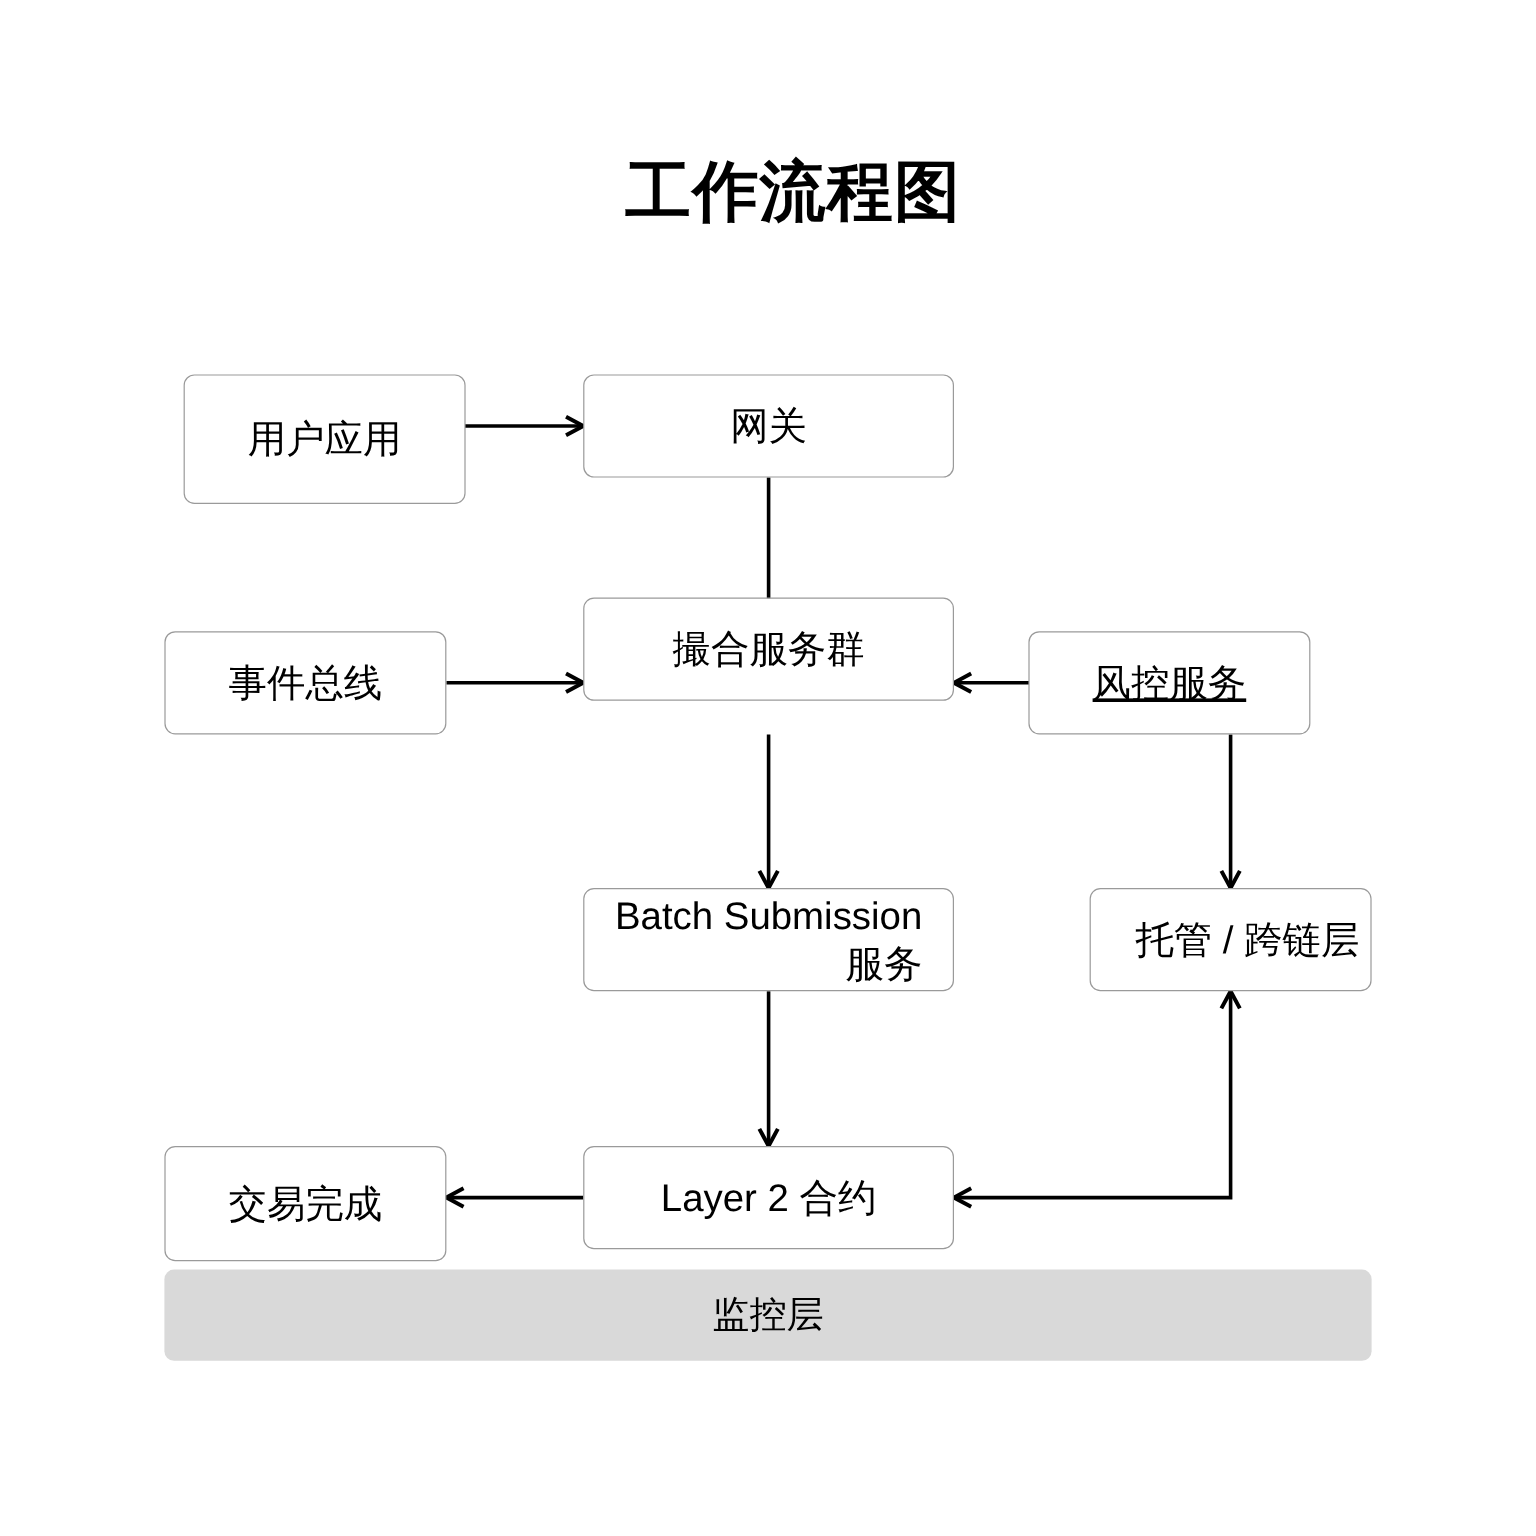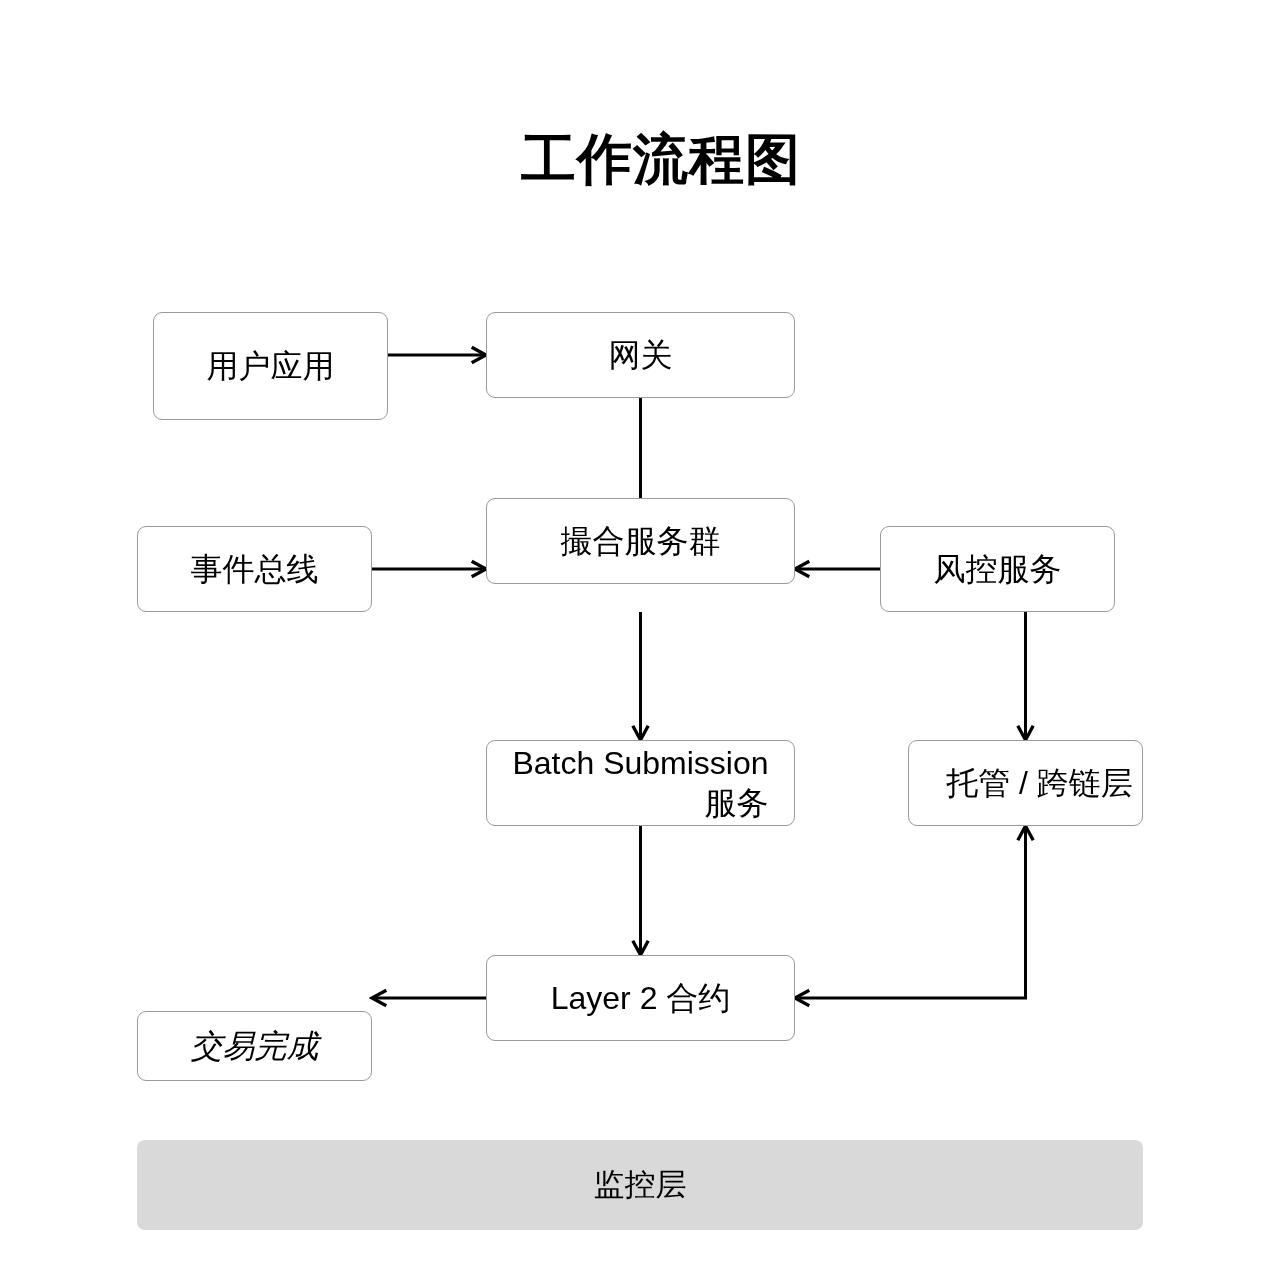--- a/index.html
+++ b/index.html
@@ -93,22 +93,22 @@
       <path d="M1025.5 612 L1025.5 740" class="edge" marker-end="url(#arrow)"></path>
       <path d="M640.5 826 L640.5 955" class="edge" marker-end="url(#arrow)"></path>
       <path d="M795 998 L1025.5 998 L1025.5 826" class="edge" marker-end="url(#arrow)" marker-start="url(#arrow)"></path>
       <path d="M486 998 L372 998" class="edge" marker-end="url(#arrow)"></path>
     </svg>
 
   <div class="node" style="left: 137px; top: 312px; width: 235px; height: 108px; margin-left: 16px;">用户应用</div>
   <div class="node" style="left: 486px; top: 312px; width: 309px; height: 86px;">网关</div>
   <div class="node" style="left: 137px; top: 526px; width: 235px; height: 86px;">事件总线</div>
   <div class="node" style="left: 486px; top: 498px; width: 309px; height: 86px;">撮合服务群</div>
-  <div class="node" style="left: 880px; top: 526px; width: 235px; height: 86px;">风控服务</div>
+  <div class="node" style="left: 857px; top: 526px; width: 235px; height: 86px; text-decoration: underline;">风控服务</div>
   <div class="node" style="left: 486px; top: 740px; width: 309px; height: 86px; text-align: right;">Batch Submission
 服务</div>
   <div class="node" style="left: 908px; top: 740px; width: 235px; height: 86px; padding-left: 28px;">托管 / 跨链层</div>
-  <div class="node" style="left: 137px; top: 1011px; width: 235px; height: 70px; font-style: italic;">交易完成</div>
+  <div class="node" style="left: 137px; top: 955px; width: 235px; height: 96px;">交易完成</div>
   <div class="node" style="left: 486px; top: 955px; width: 309px; height: 86px; text-align: right;">Layer 2 合约</div>
 
-  <div class="band" style="left: 137px; top: 1140px; width: 1006px; height: 90px;">监控层</div>
+  <div class="band" style="left: 137px; top: 1058px; width: 1006px; height: 76px;">监控层</div>
 
 </div>
 
 </body></html>

